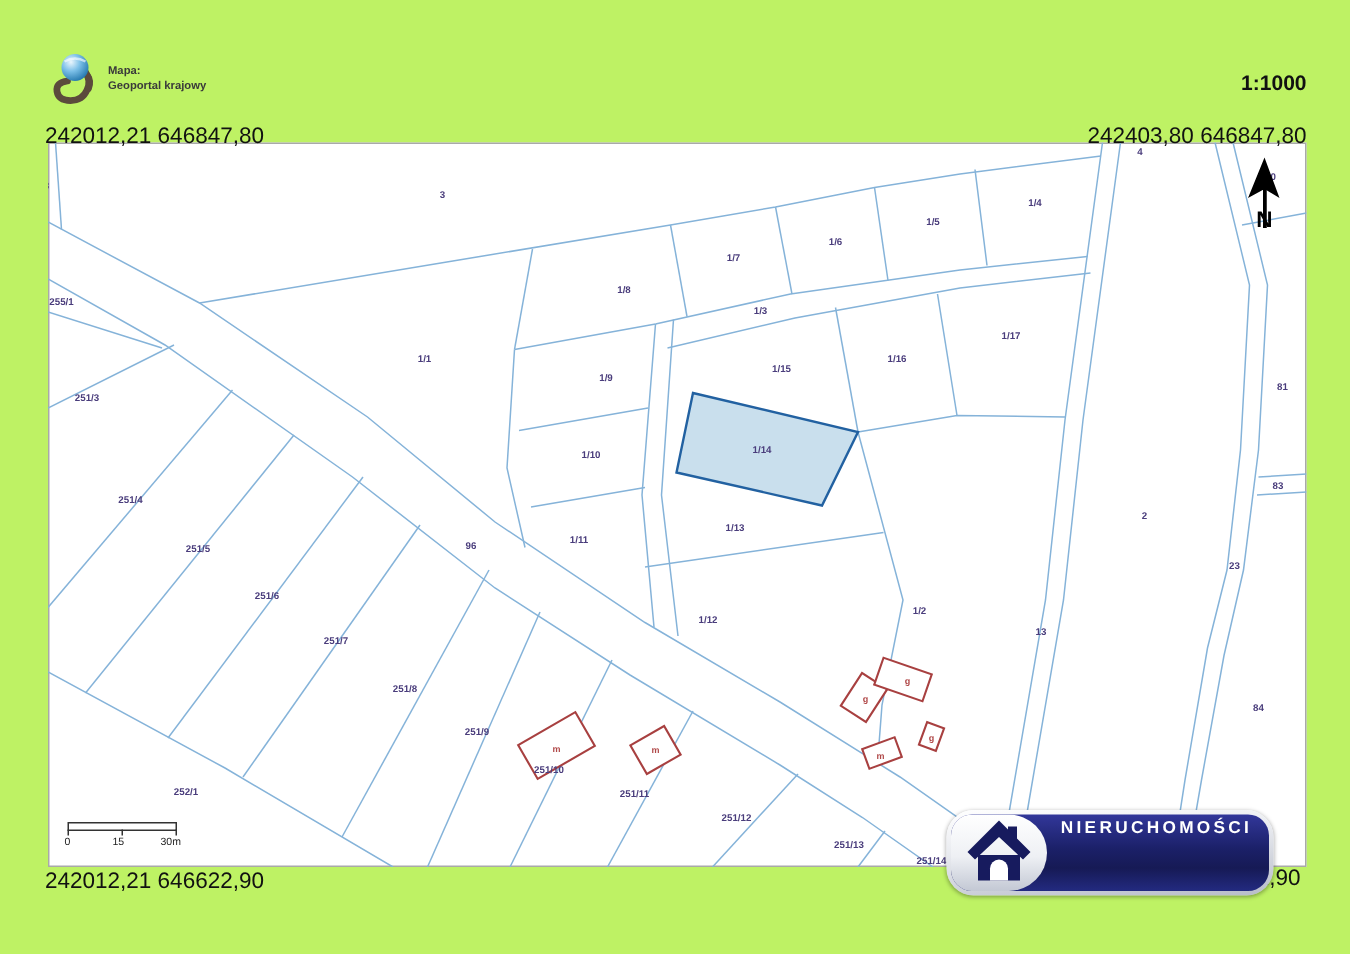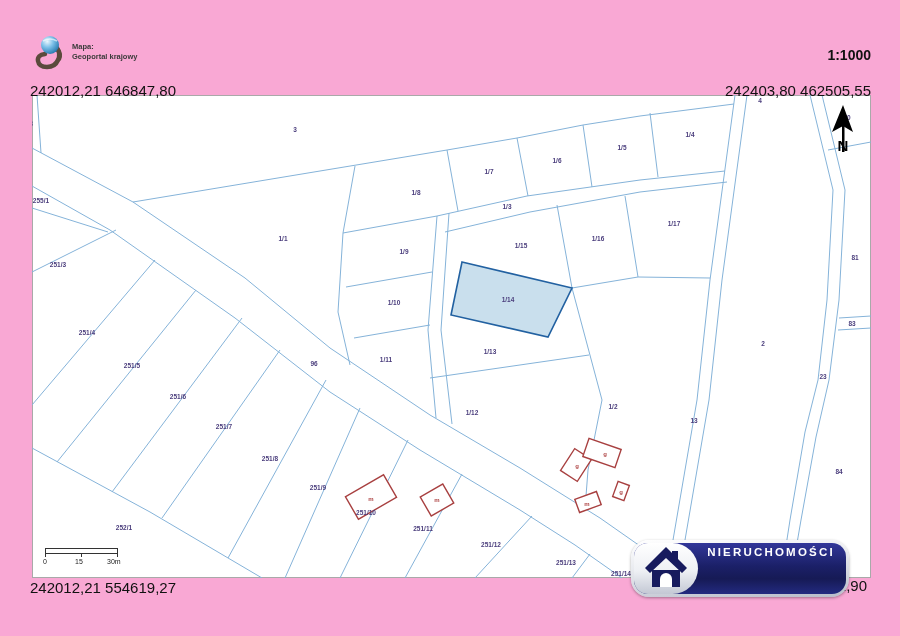--- a/index.html
+++ b/index.html
@@ -1,16 +1,16 @@
 <!DOCTYPE html>
 <html><head>
 <meta charset="utf-8">
 <style>
   html,body{margin:0;padding:0;background:#ffffff;}
-  .page{position:relative;width:900px;height:636px;background:#f9a8d4;overflow:hidden;
+  .page{position:relative;width:900px;height:636px;background:#bef264;overflow:hidden;
         font-family:"Liberation Sans",sans-serif;}
   .hdr-logo{position:absolute;left:33px;top:34px;width:36px;height:42px;}
   .hdr-text{position:absolute;left:72px;top:42px;font-size:7.5px;font-weight:bold;color:#3a3a3a;line-height:10px;}
   .scale-label{position:absolute;right:29px;top:47px;font-size:14px;font-weight:bold;color:#111;}
   .coord{position:absolute;font-size:15px;color:#111;z-index:2;}
   .coord.tl{left:30px;top:82px;}
   .coord.tr{right:29px;top:82px;}
   .coord.bl{left:30px;top:579px;}
   .coord.br{right:33px;top:577px;}
   .map-frame{position:absolute;left:32px;top:95px;width:839px;height:483px;border:1px solid #a9a9a9;box-sizing:border-box;background:#fff;}
@@ -57,22 +57,22 @@
     </g>
   </svg>
 
   <div class="hdr-text">
     <div>Mapa:</div>
     <div>Geoportal krajowy</div>
   </div>
   <div class="scale-label">1:1000</div>
 
   <div class="coord tl">242012,21 646847,80</div>
-  <div class="coord tr">242403,80 462505,55</div>
-  <div class="coord bl">242012,21 554619,27</div>
+  <div class="coord tr">242403,80 646847,80</div>
+  <div class="coord bl">242012,21 646622,90</div>
   <div class="coord br">622,90</div>
 
   <div class="map-frame"></div>
 
   <svg class="mapsvg" viewBox="0 0 900 636">
     <defs>
       <clipPath id="mapclip">
           <rect x="32" y="95" width="839" height="483"></rect>
         </clipPath>
     </defs>

